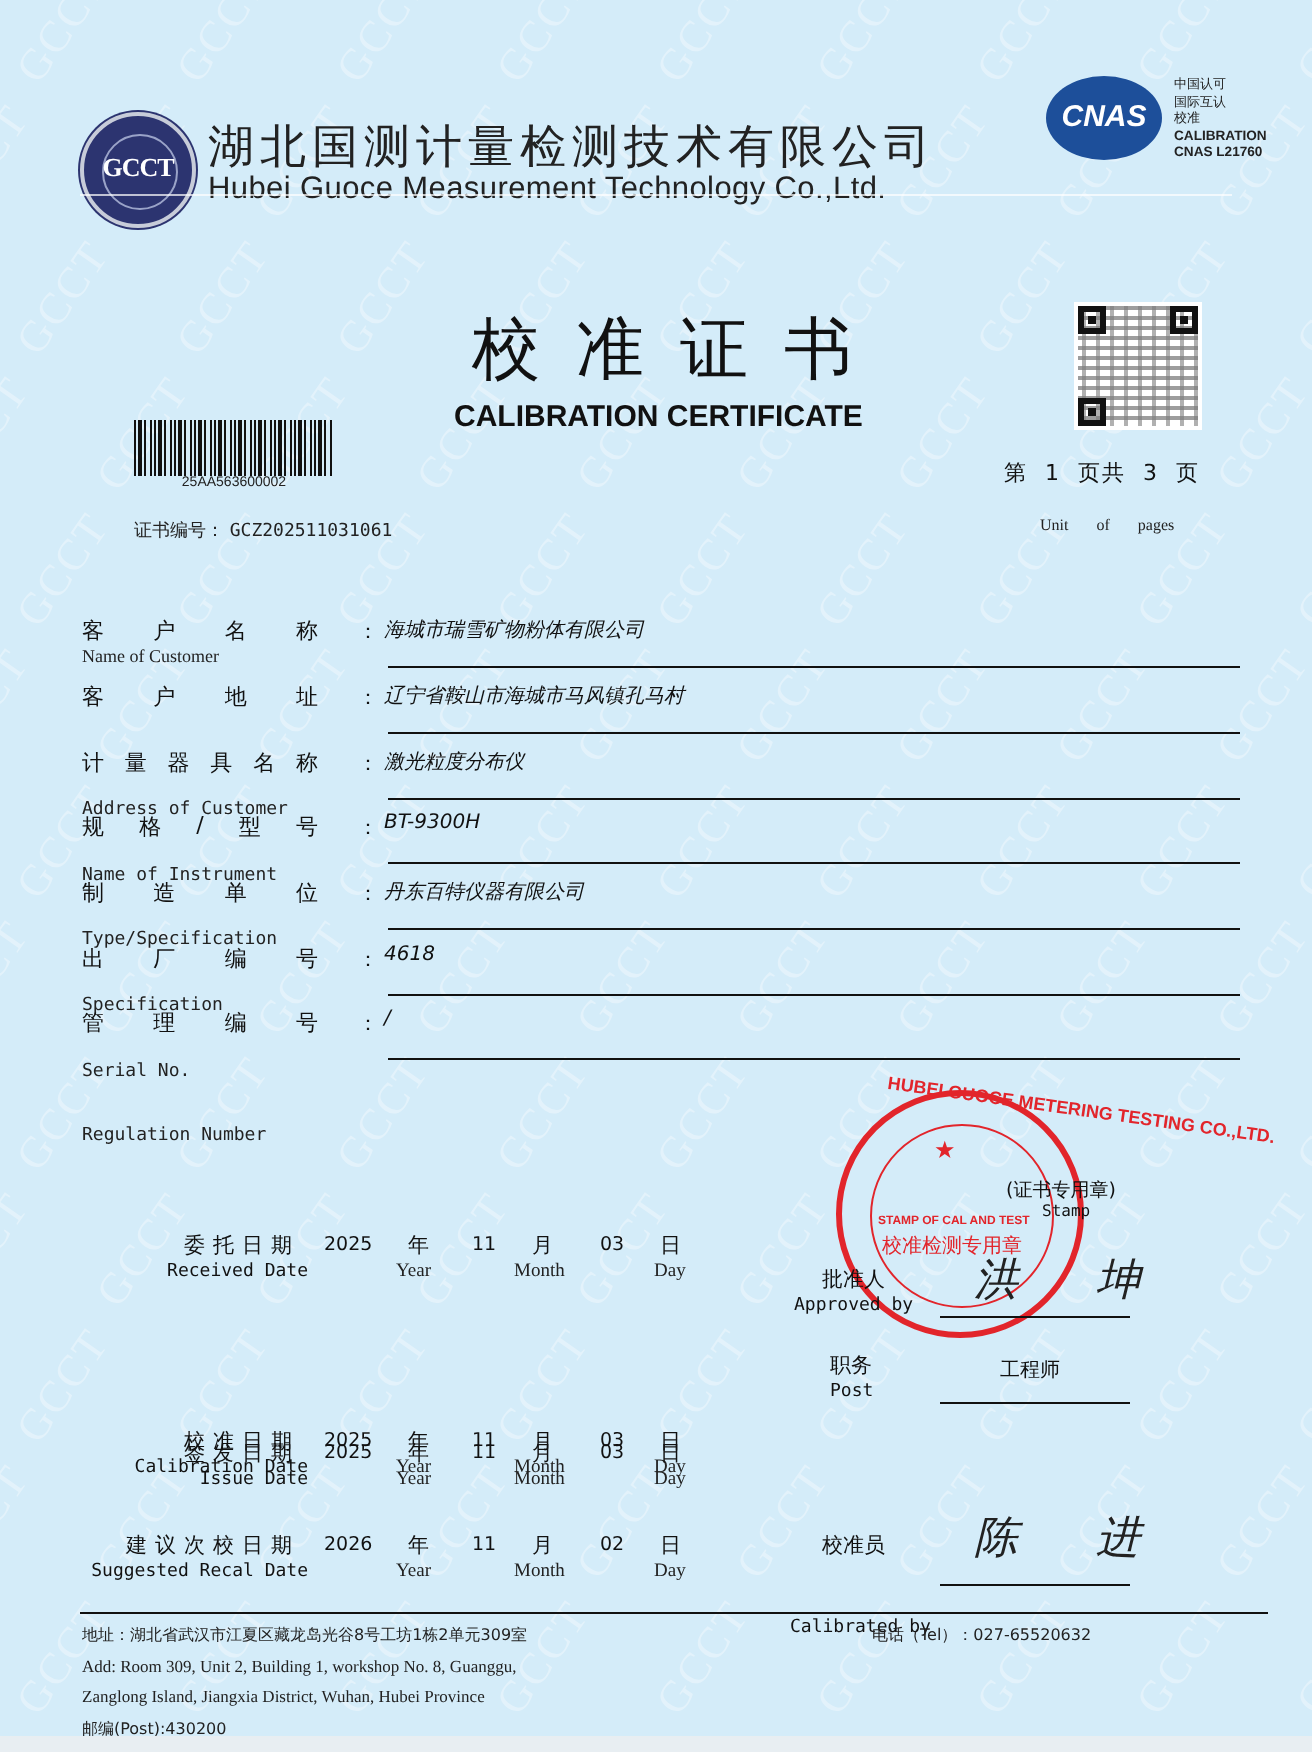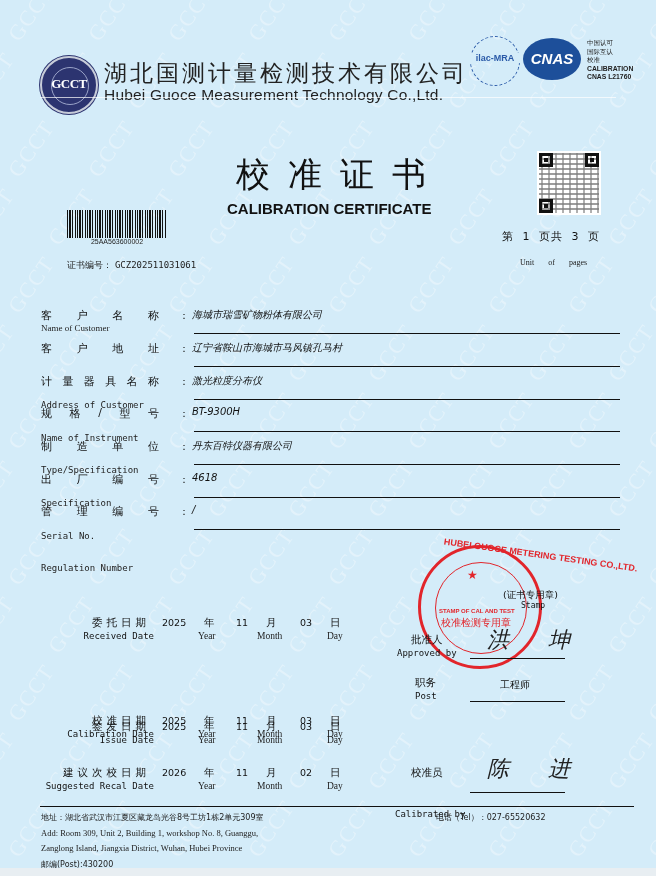--- a/index.html
+++ b/index.html
@@ -233,23 +233,20 @@
     </div>
 
   <div class="abs logo">
     <div class="ring"></div>
     <div class="gcct">GCCT</div>
   </div>
   <div class="abs cn-company">湖北国测计量检测技术有限公司</div>
   <div class="abs en-company">Hubei Guoce Measurement Technology Co.,Ltd.</div>
   <div class="abs header-line"></div>
 
-  <div class="abs ilac">
-    <span>ilac-MRA</span>
-  </div>
   <div class="abs cnas">
     <span>CNAS</span>
   </div>
   <div class="abs cnas-text">
     <div>中国认可</div>
     <div>国际互认</div>
     <div>校准</div>
     <div class="b">CALIBRATION</div>
     <div class="b">CNAS L21760</div>
   </div>

